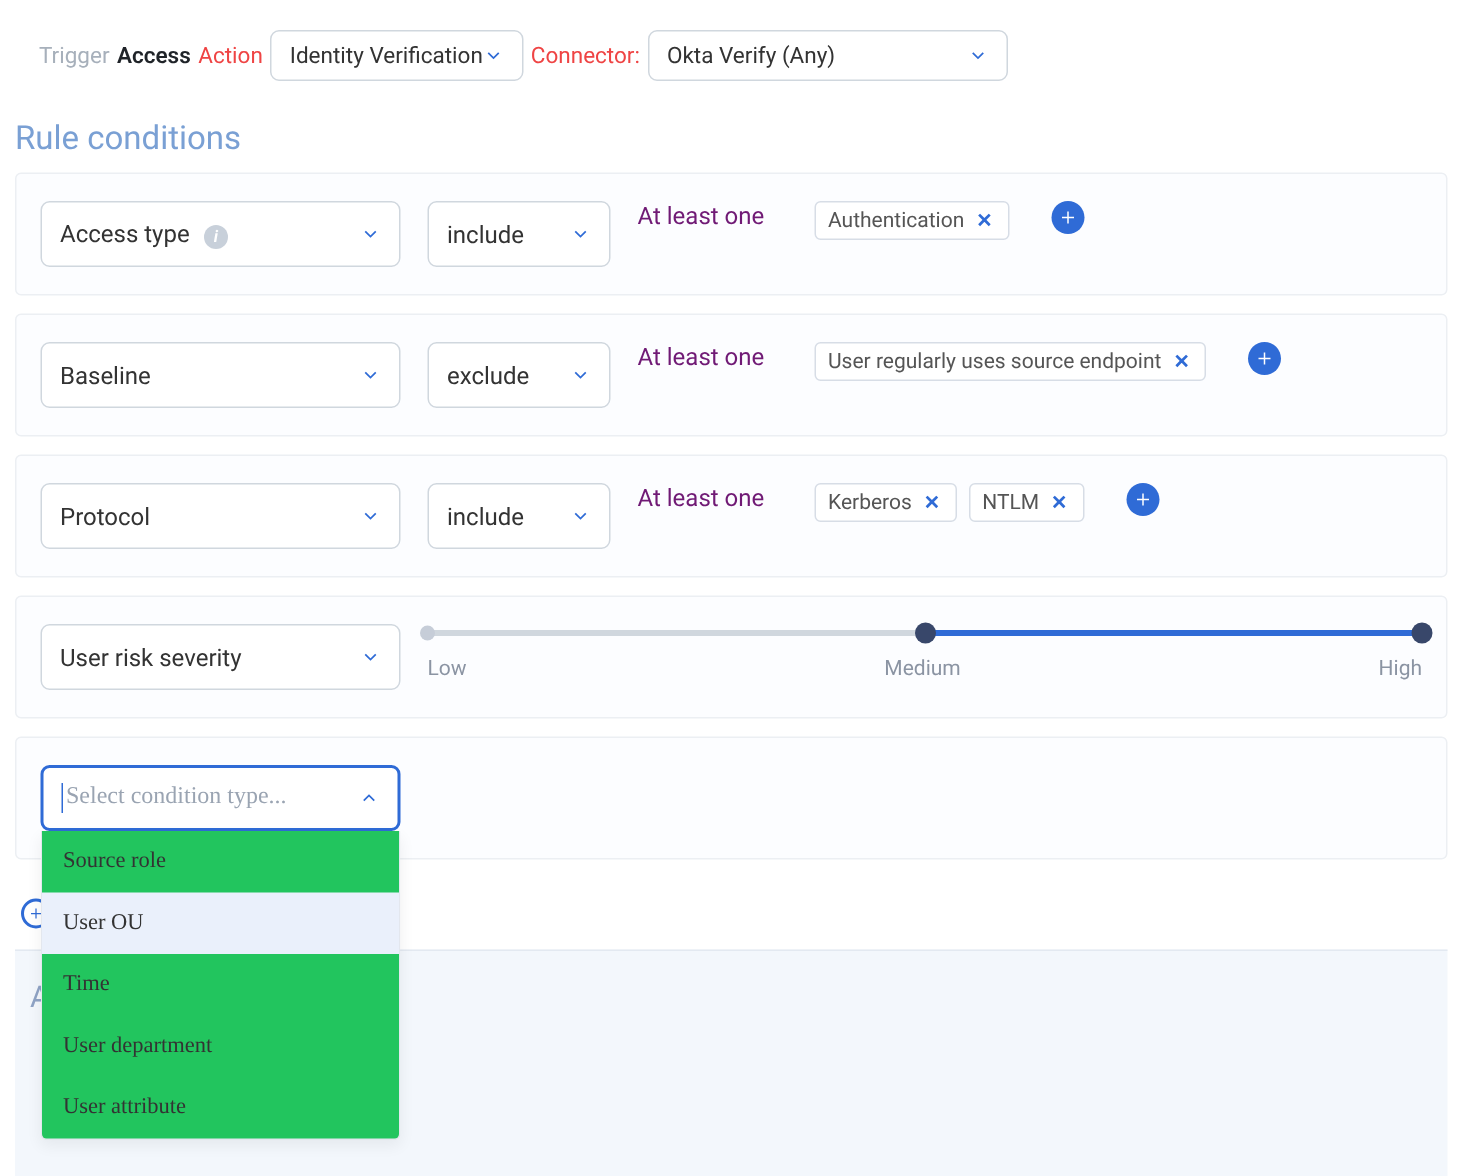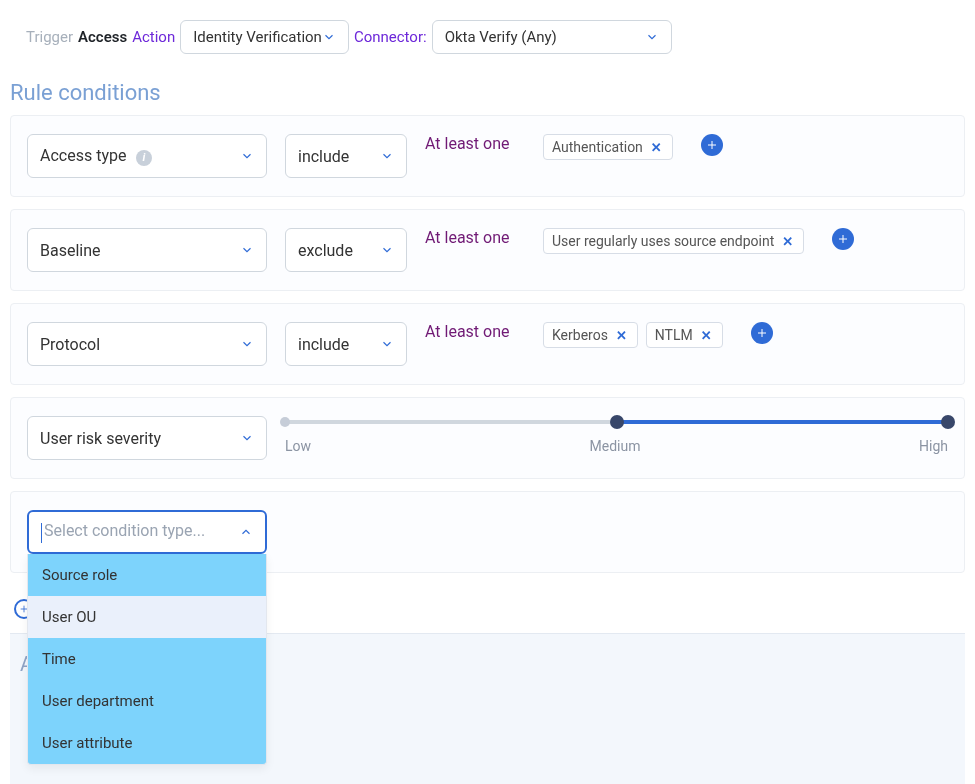--- a/index.html
+++ b/index.html
@@ -13,21 +13,21 @@
   }
   .top-bar {
     display: flex;
     align-items: center;
     gap: 5px;
     padding: 10px 0 18px 0;
     margin-left: 16px;
   }
   .tb-label { color: #a7b0bb; font-size: 15px; }
   .tb-active { color: #1f2328; font-weight: 600; font-size: 15px; }
-  .tb-label-light { color: #6d28d9; font-size: 15px; }
+  .tb-label-light { color: #ef4444; font-size: 15px; }
 
   .select {
     display: flex;
     align-items: center;
     justify-content: space-between;
     border: 1px solid #d0d7de;
     border-radius: 6px;
     background: #fff;
     padding: 8px 12px;
     min-width: 150px;
@@ -126,21 +126,21 @@
     padding:0 12px; cursor:pointer;
   }
   .open-select .placeholder { color:#9aa4b2; font-size:16px; }
   .open-select .cursor {
     display:inline-block; width:1px; height:20px; background:#2f6bd6;
     vertical-align:middle; margin-right:2px;
   }
   .dropdown {
     position:absolute;
     width:240px;
-    background:#7dd3fc;
+    background:#22c55e;
     border:1px solid #e3e7ee;
     border-top:none;
     border-radius:0 0 4px 4px;
     box-shadow: 0 4px 10px rgba(0,0,0,0.06);
     z-index:10;
   }
   .dd-item {
     padding:12px 14px; font-size:15px; color:#333; cursor:pointer;
   }
   .dd-item.highlight { background:#eaf0fb; }
@@ -297,21 +297,21 @@
     </div>
     <div class="slider-labels">
       <span>Low</span>
       <span>Medium</span>
       <span>High</span>
     </div>
   </div>
 </div>
 
 <div class="card rel" style="padding-bottom:18px;">
-  <div style="position:relative;">
+  <div style="position:relative;font-family:Liberation Serif, serif;">
     <div class="open-select">
       <span><span class="cursor"></span><span class="placeholder">Select condition type...</span></span>
       <svg class="chev" viewBox="0 0 24 24">
           <polyline points="6 15 12 9 18 15"></polyline>
         </svg>
     </div>
     <div class="dropdown">
       <div class="dd-item">Source role</div>
       <div class="dd-item highlight">User OU</div>
       <div class="dd-item">Time</div>

